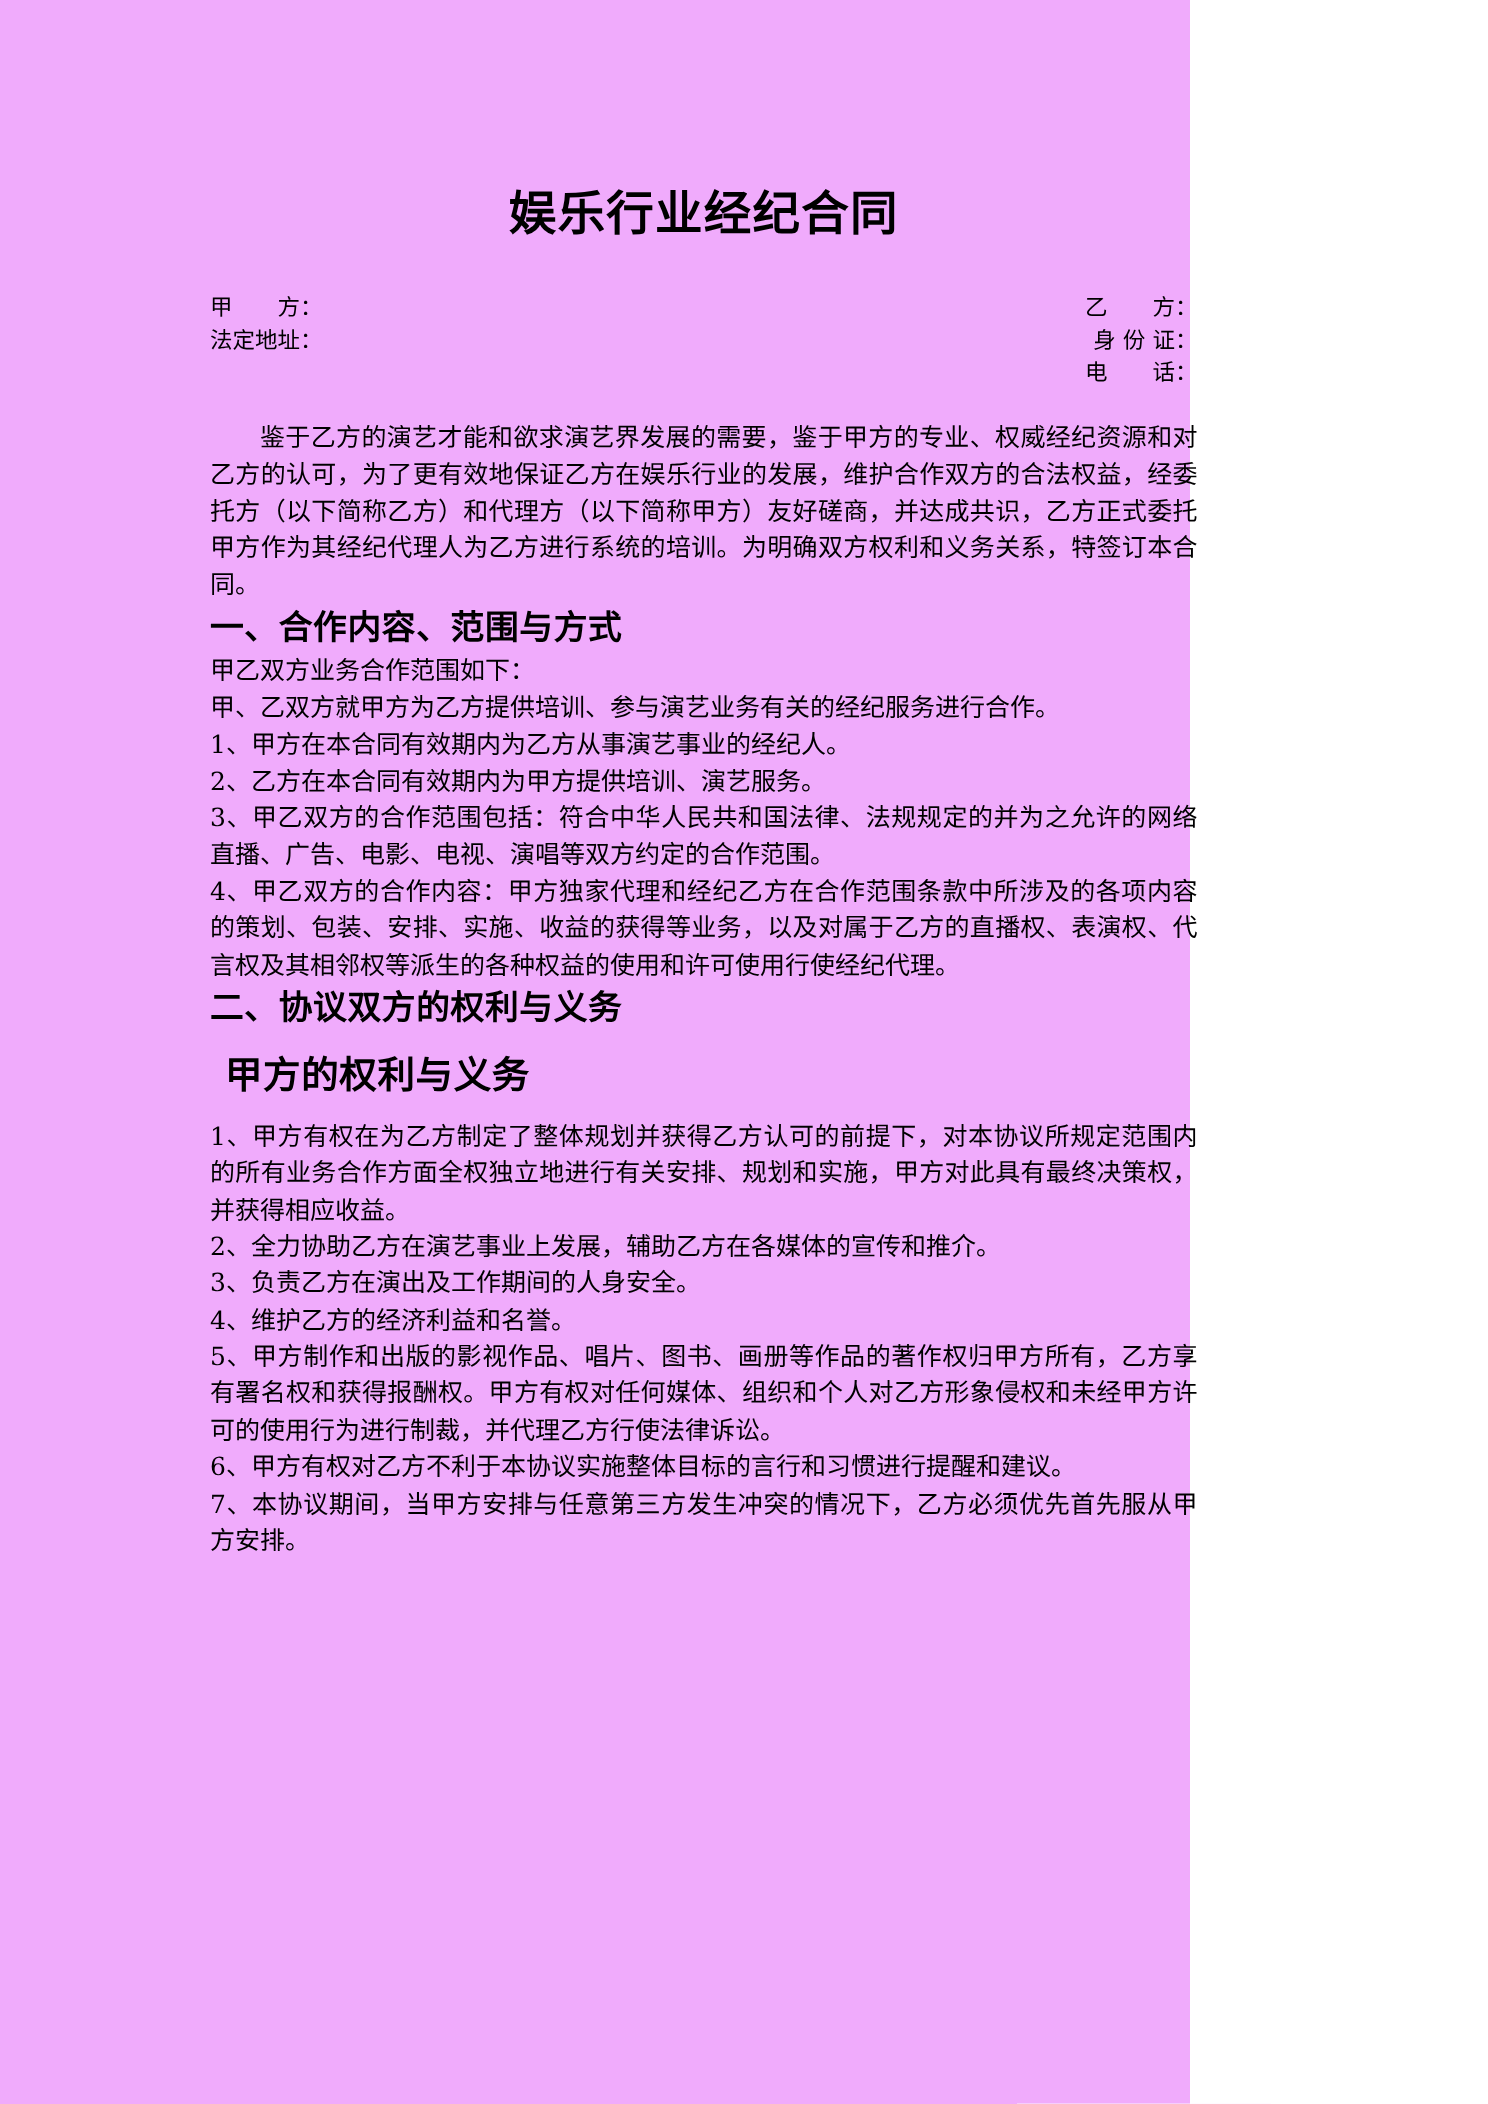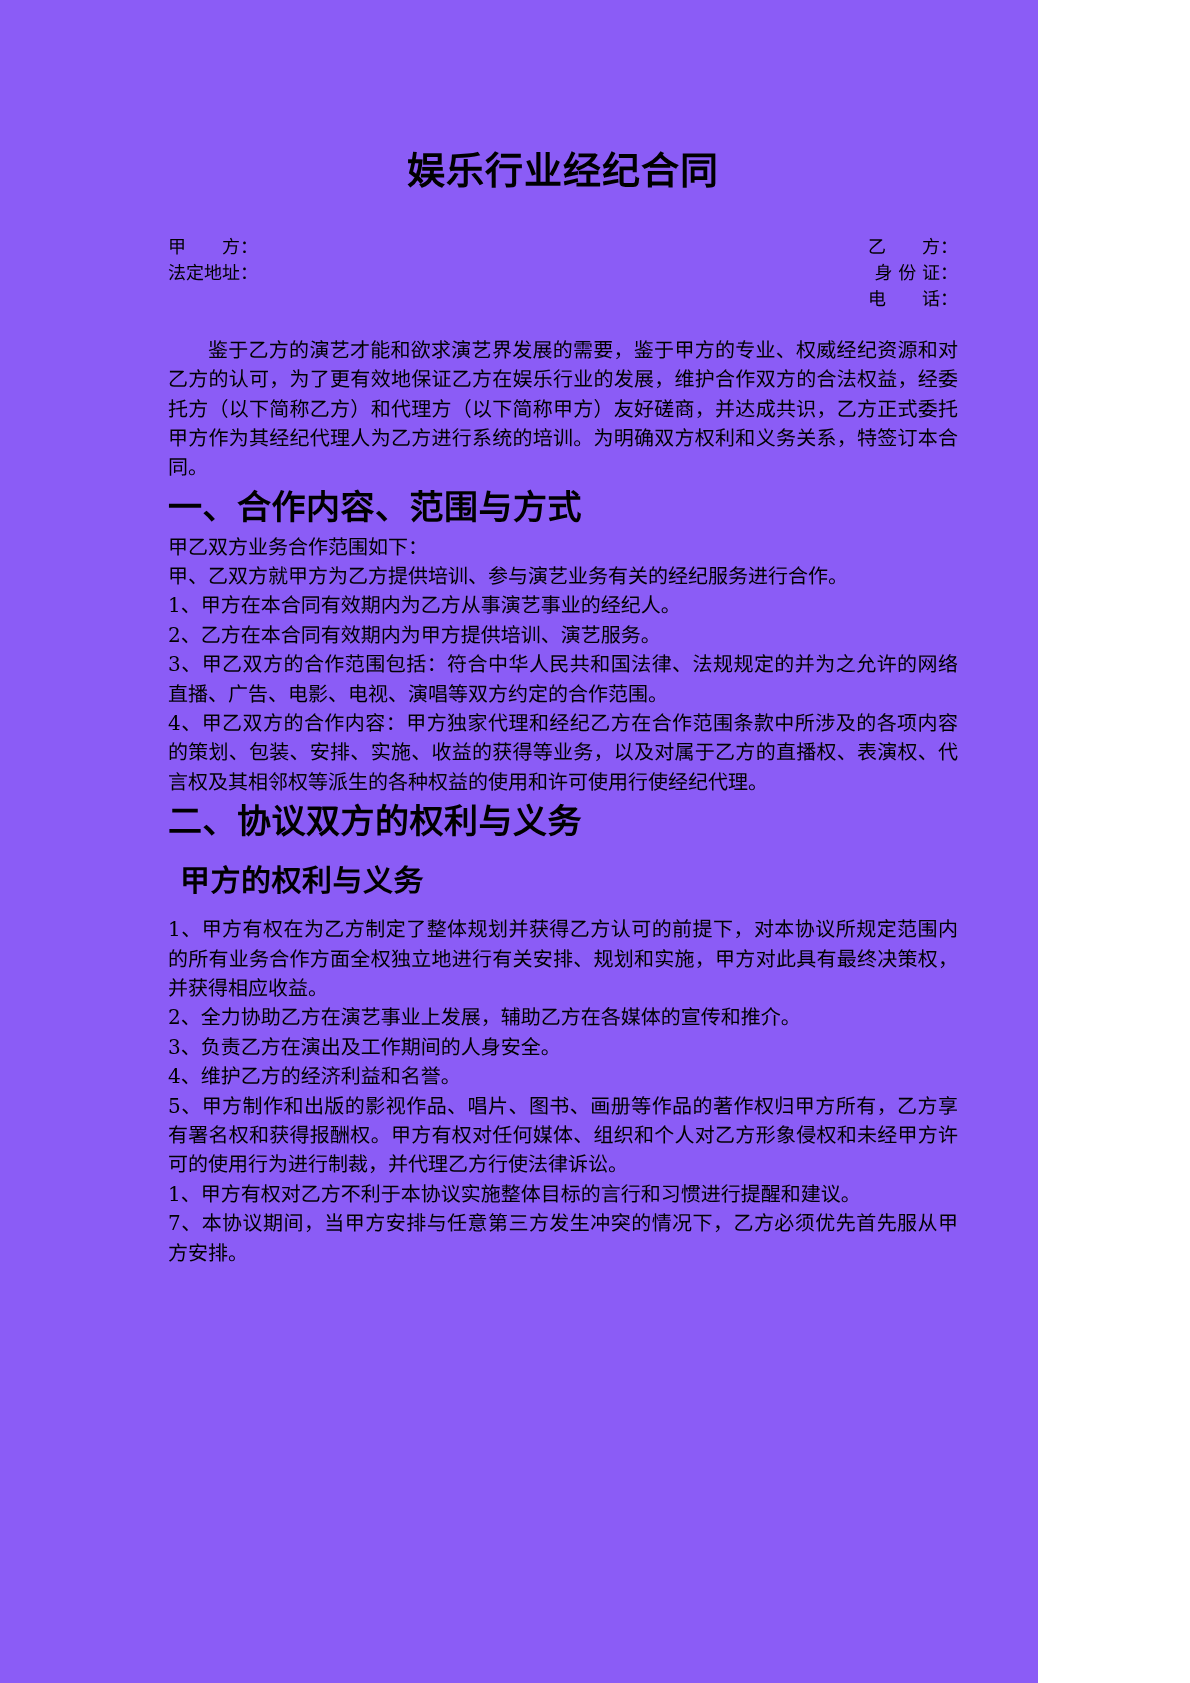--- a/index.html
+++ b/index.html
@@ -14,23 +14,23 @@
     position: relative;
     font-family: "DejaVu Serif", "Liberation Serif", serif;
     color: #000000;
     overflow: hidden;
   }
 
   .page {
     position: absolute;
     left: 0;
     top: 0;
-    width: 1038px;
+    width: 952px;
     height: 1683px;
-    background: #8b5cf6;
+    background: #f0abfc;
   }
 
   .content {
     position: absolute;
     left: 168px;
     top: 0;
     width: 790px;
   }
 
   
@@ -74,21 +74,21 @@
     word-break: break-all;
   }
   .para.indent {
     text-indent: 2em;
   }
   .para.intro {
     margin-top: 24px;
   }
 
   .heading {
-    font-size: 34px;
+    font-size: 27px;
     line-height: 1.47;
     margin: 0;
     font-weight: bold;
     font-family: "DejaVu Sans", "Liberation Sans", sans-serif;
     letter-spacing: 0.5px;
   }
   .subheading {
     font-size: 30px;
     line-height: 1.47;
     margin: 12px;
@@ -130,17 +130,17 @@
     <p class="para">4、甲乙双方的合作内容：甲方独家代理和经纪乙方在合作范围条款中所涉及的各项内容的策划、包装、安排、实施、收益的获得等业务，以及对属于乙方的直播权、表演权、代言权及其相邻权等派生的各种权益的使用和许可使用行使经纪代理。</p>
 
     <h2 class="heading">二、协议双方的权利与义务</h2>
 
     <h3 class="subheading">甲方的权利与义务</h3>
     <p class="para">1、甲方有权在为乙方制定了整体规划并获得乙方认可的前提下，对本协议所规定范围内的所有业务合作方面全权独立地进行有关安排、规划和实施，甲方对此具有最终决策权，并获得相应收益。</p>
     <p class="para">2、全力协助乙方在演艺事业上发展，辅助乙方在各媒体的宣传和推介。</p>
     <p class="para">3、负责乙方在演出及工作期间的人身安全。</p>
     <p class="para">4、维护乙方的经济利益和名誉。</p>
     <p class="para">5、甲方制作和出版的影视作品、唱片、图书、画册等作品的著作权归甲方所有，乙方享有署名权和获得报酬权。甲方有权对任何媒体、组织和个人对乙方形象侵权和未经甲方许可的使用行为进行制裁，并代理乙方行使法律诉讼。</p>
-    <p class="para">1、甲方有权对乙方不利于本协议实施整体目标的言行和习惯进行提醒和建议。</p>
+    <p class="para">6、甲方有权对乙方不利于本协议实施整体目标的言行和习惯进行提醒和建议。</p>
     <p class="para">7、本协议期间，当甲方安排与任意第三方发生冲突的情况下，乙方必须优先首先服从甲方安排。</p>
 
   </div>
 </div>
 
 </body></html>

